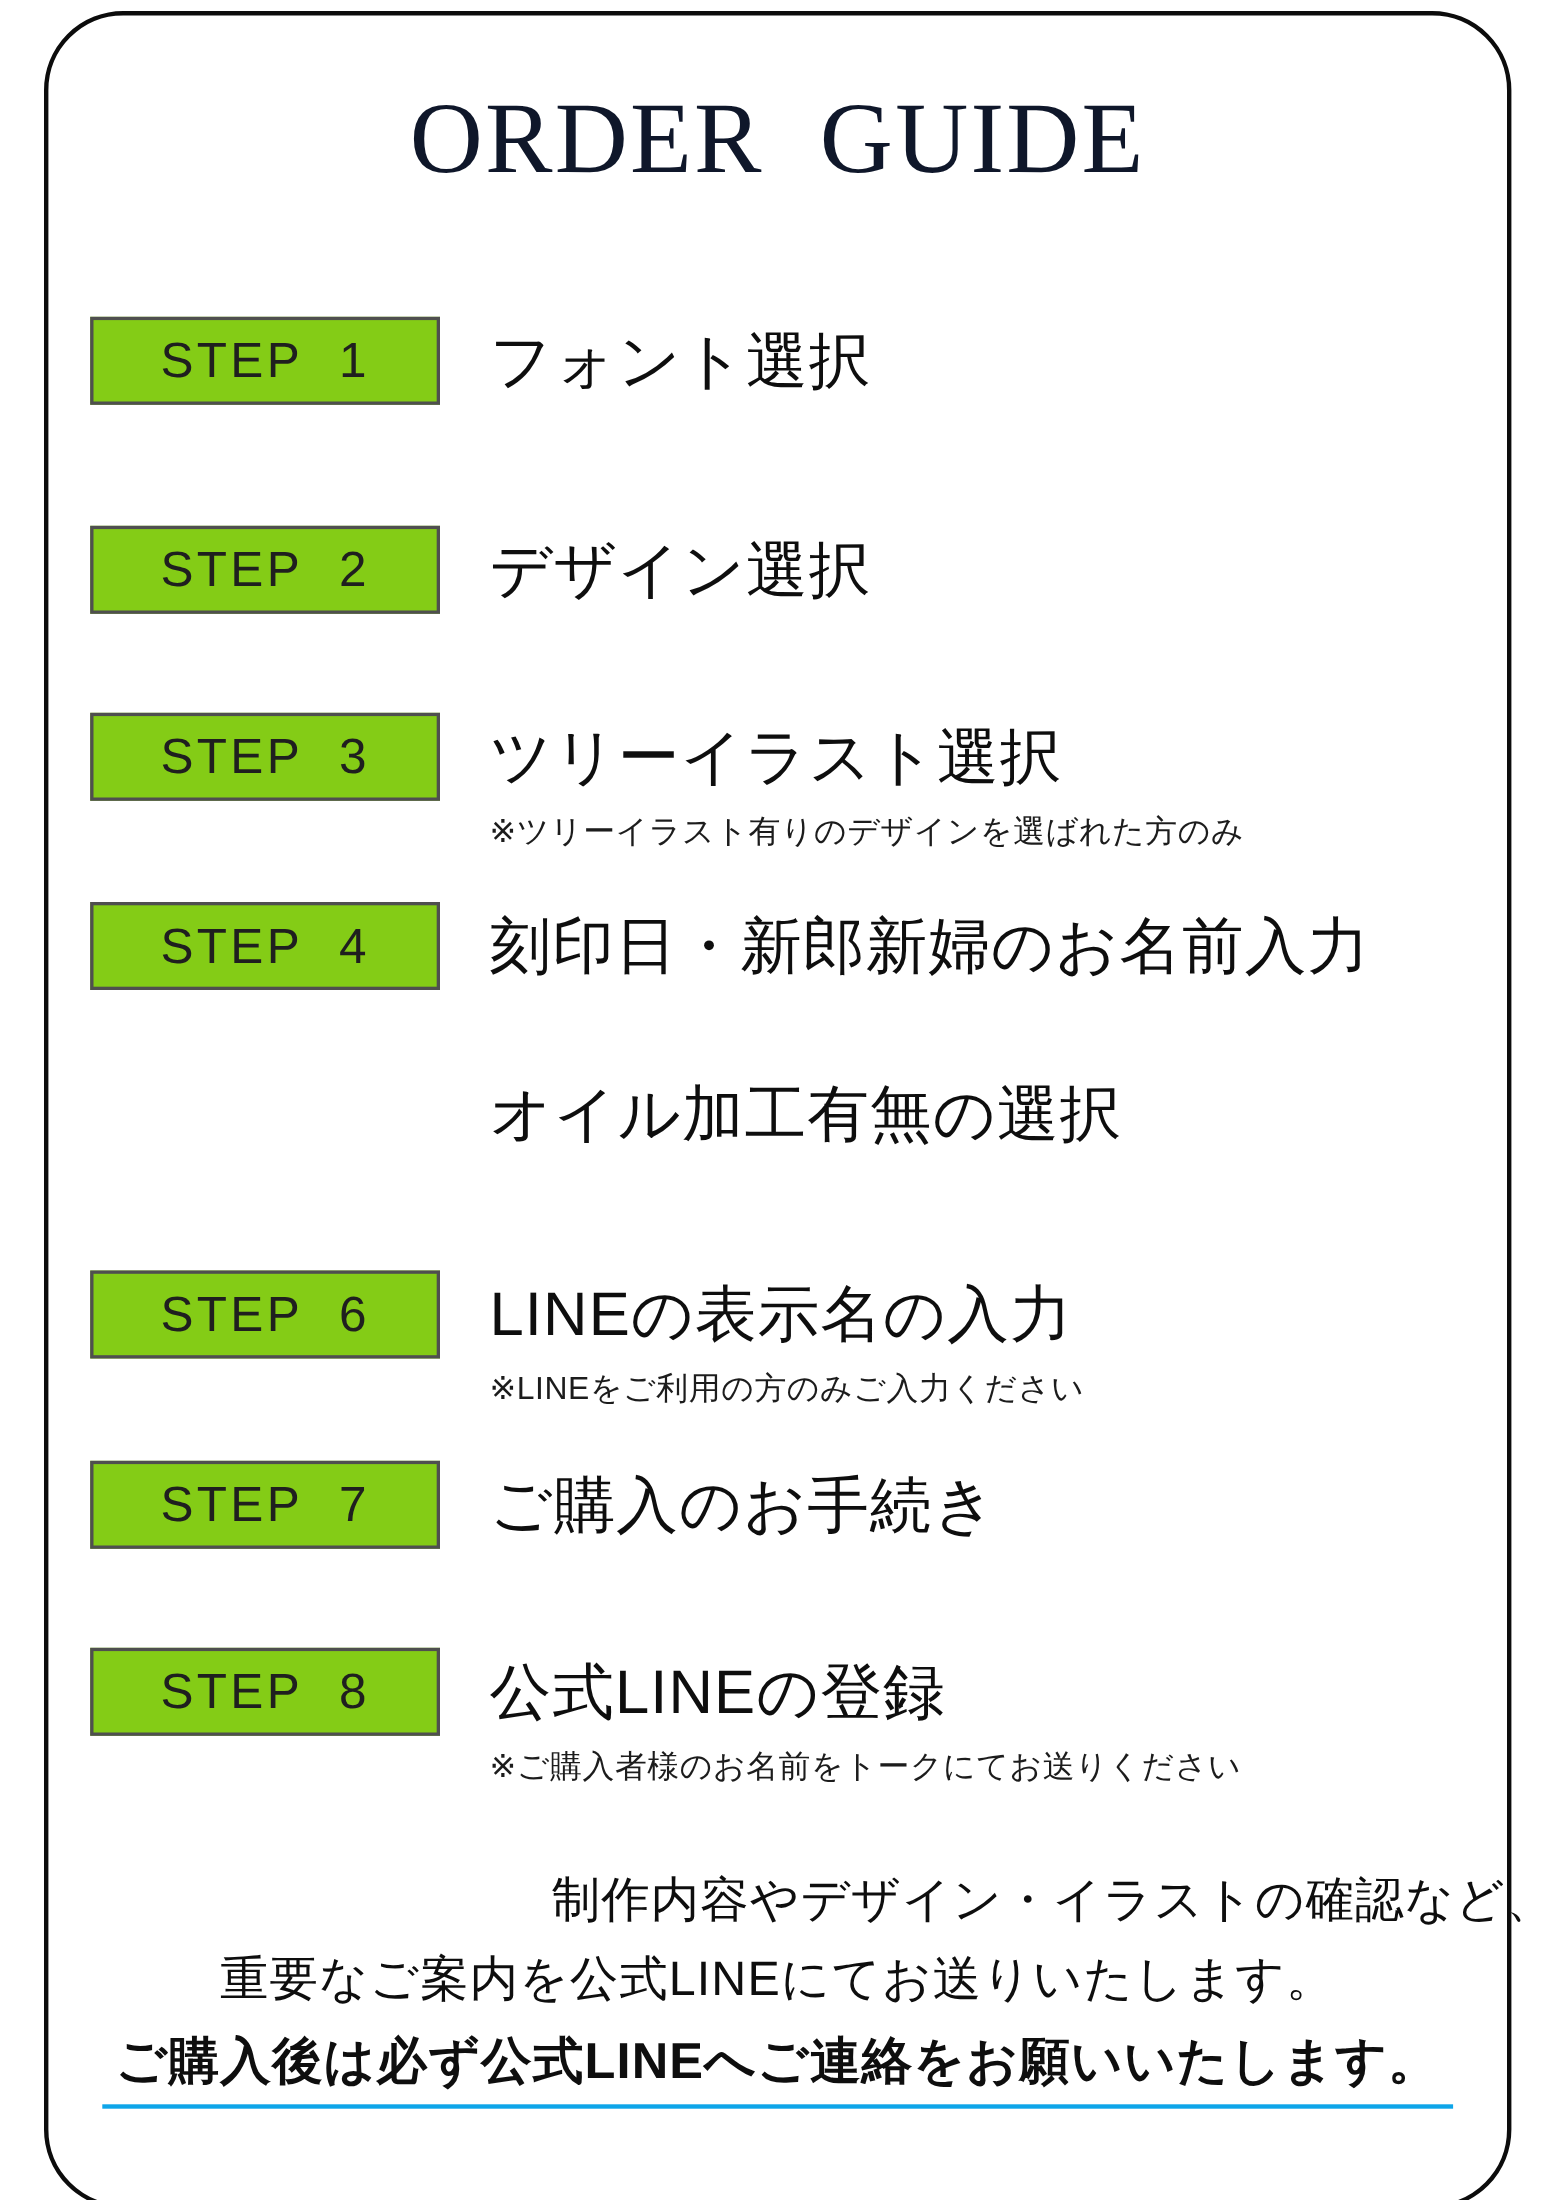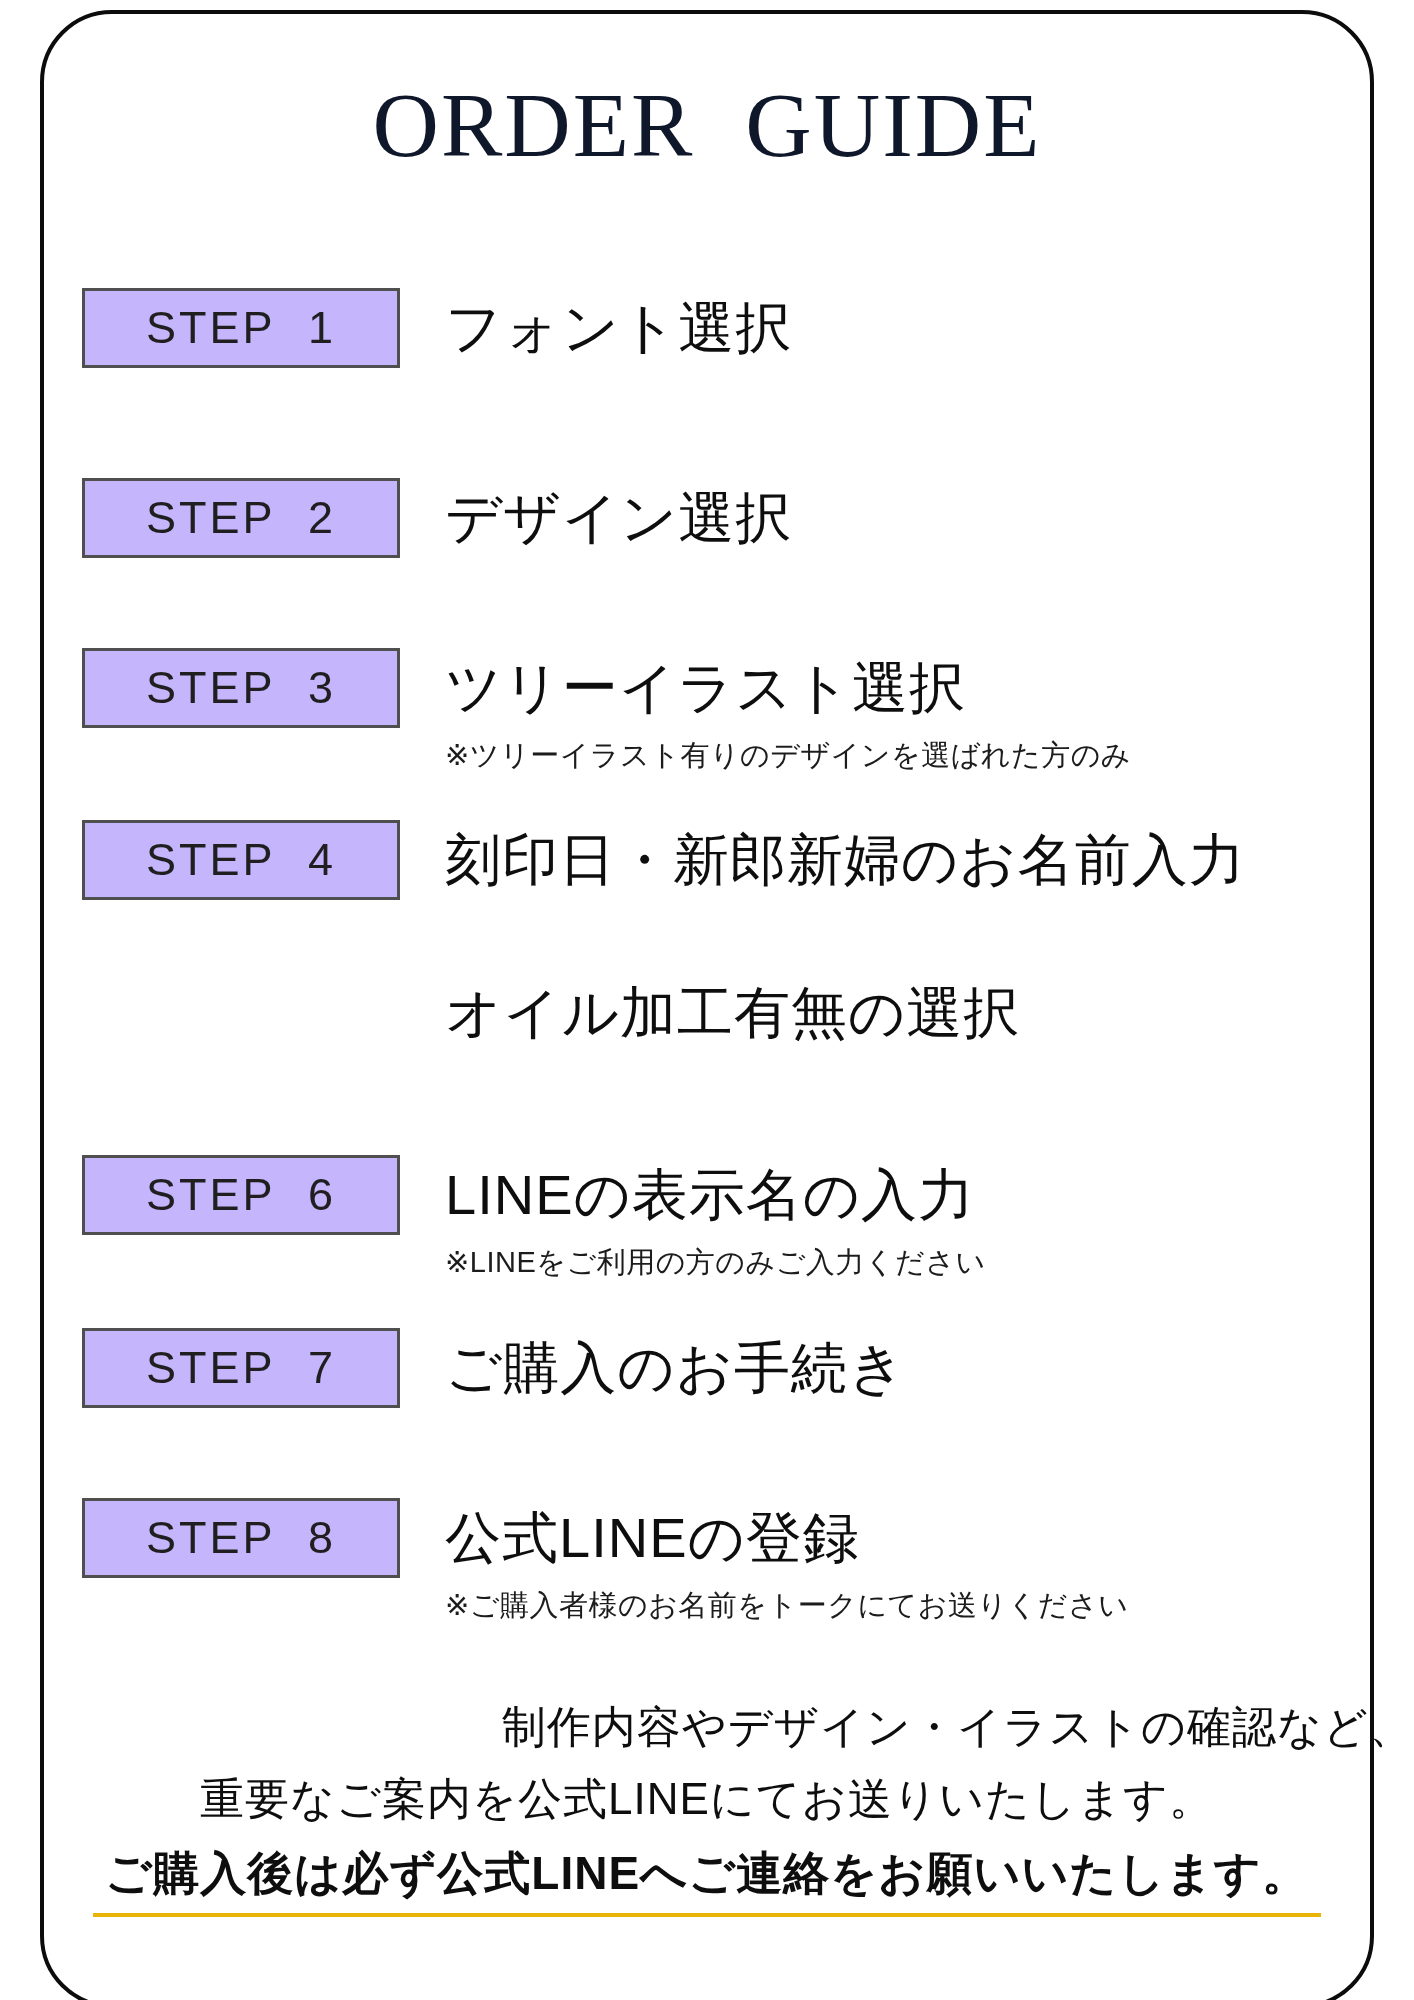--- a/index.html
+++ b/index.html
@@ -47,21 +47,21 @@
     height: 140px;
   }
   .step-box {
     position: absolute;
     left: 82px;
     top: 0;
     width: 318px;
     height: 80px;
     box-sizing: border-box;
     border: 3px solid #4f4f4f;
-    background: #c4b5fd;
+    background: #84cc16;
     display: flex;
     align-items: center;
     justify-content: center;
     font-size: 45px;
     font-weight: 400;
     letter-spacing: 3px;
     word-spacing: 18px;
     color: #1f1f1f;
     white-space: nowrap;
   }
@@ -101,21 +101,21 @@
     font-size: 44px;
     letter-spacing: 1px;
     color: #0e0e0e;
     white-space: nowrap;
   }
   .footer-line-1 { top: 1698px; text-align: right; }
   .footer-line-2 { top: 1770px; }
   .footer-line-3 { top: 1843px; font-size: 46px; font-weight: bold; }
   .footer-warning {
     display: inline-block;
-    border-bottom: 4px solid #eab308;
+    border-bottom: 4px solid #0ea5e9;
     padding: 0 12px 8px 12px;
   }
 </style>
 </head>
 <body>
 
 <div class="page-border"></div>
 
 <div class="page-title">ORDER GUIDE</div>
 

